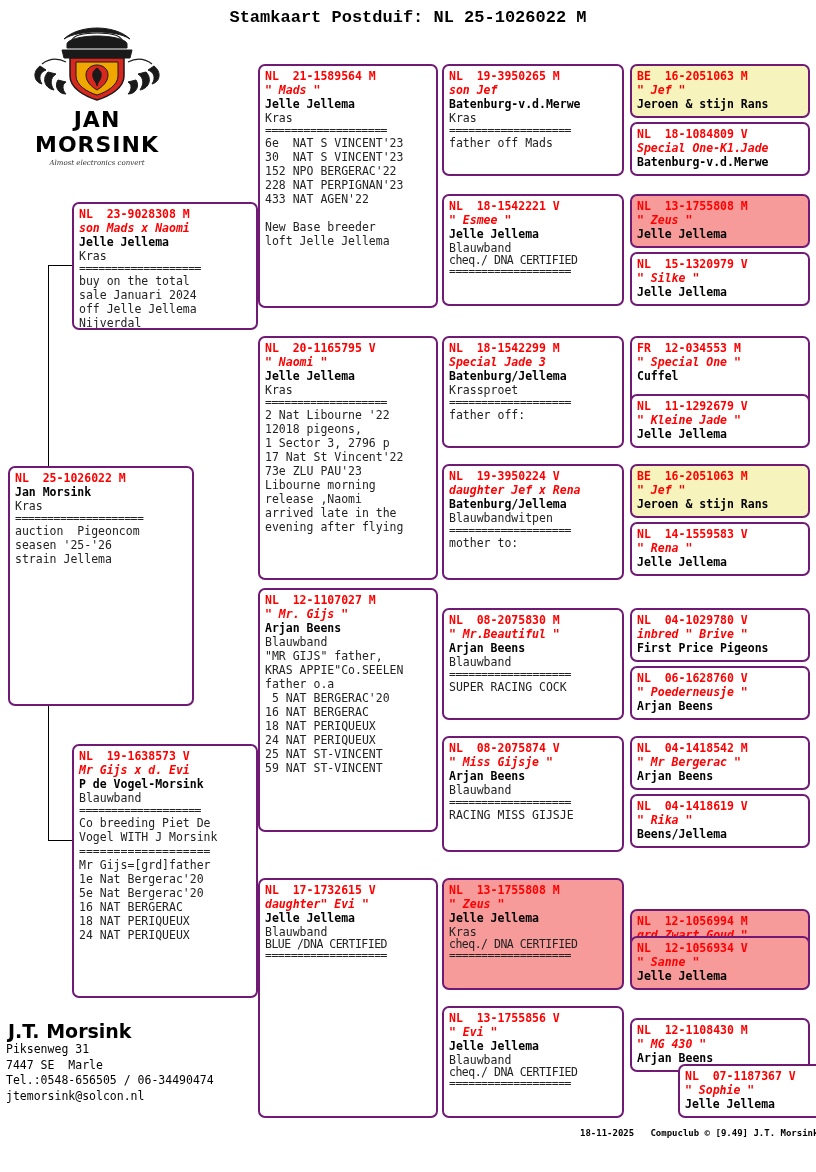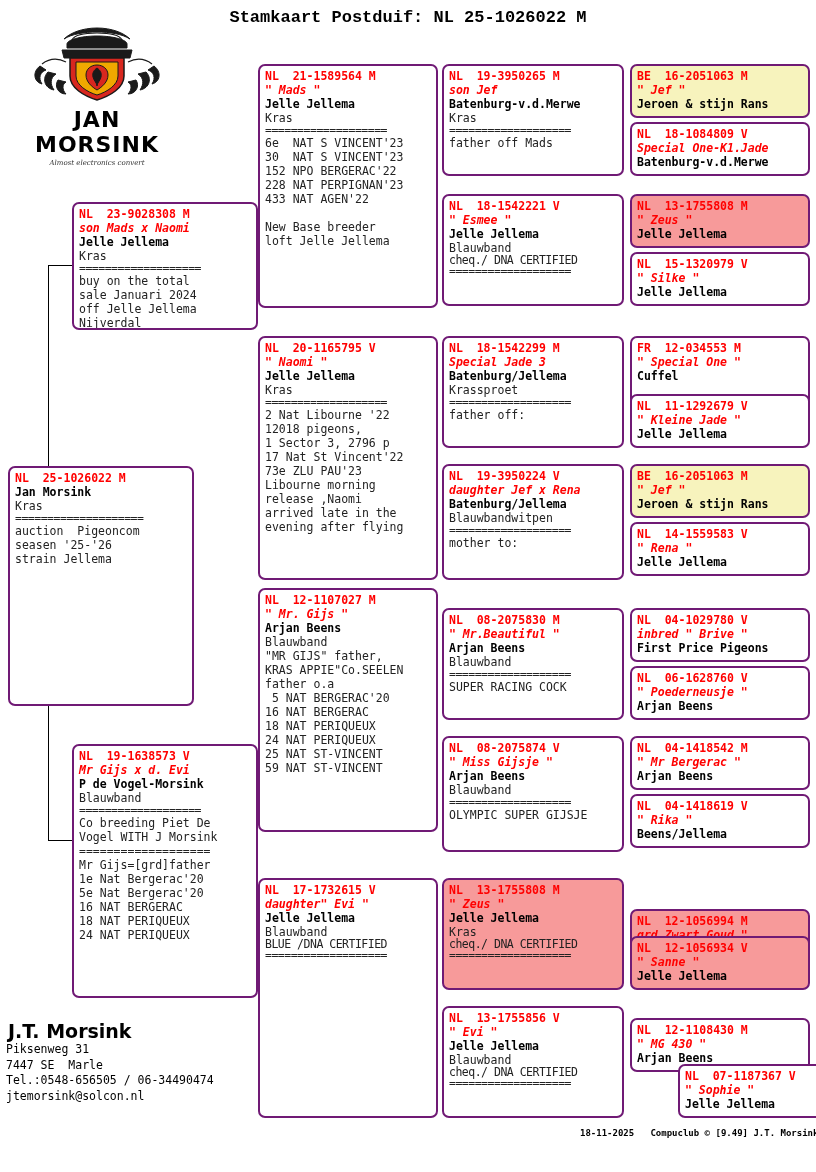--- a/index.html
+++ b/index.html
@@ -308,21 +308,21 @@
     <div class="sep">===================</div>
     <div class="note">SUPER RACING COCK</div>
   </div>
 
   <div class="box" style="left:442px; top:736px; width:182px; height:116px;">
     <div class="ring">NL  08-2075874 V</div>
     <div class="nick">" Miss Gijsje "</div>
     <div class="owner">Arjan Beens</div>
     <div class="colour">Blauwband</div>
     <div class="sep">===================</div>
-    <div class="note">OLYMPIC SUPER GIJSJE</div>
+    <div class="note">RACING MISS GIJSJE</div>
   </div>
 
   <div class="box pink" style="left:442px; top:878px; width:182px; height:112px;">
     <div class="ring">NL  13-1755808 M</div>
     <div class="nick">" Zeus "</div>
     <div class="owner">Jelle Jellema</div>
     <div class="colour">Kras</div>
     <div class="sep">cheq./ DNA CERTIFIED
 ===================</div>
     <div class="note"></div>

